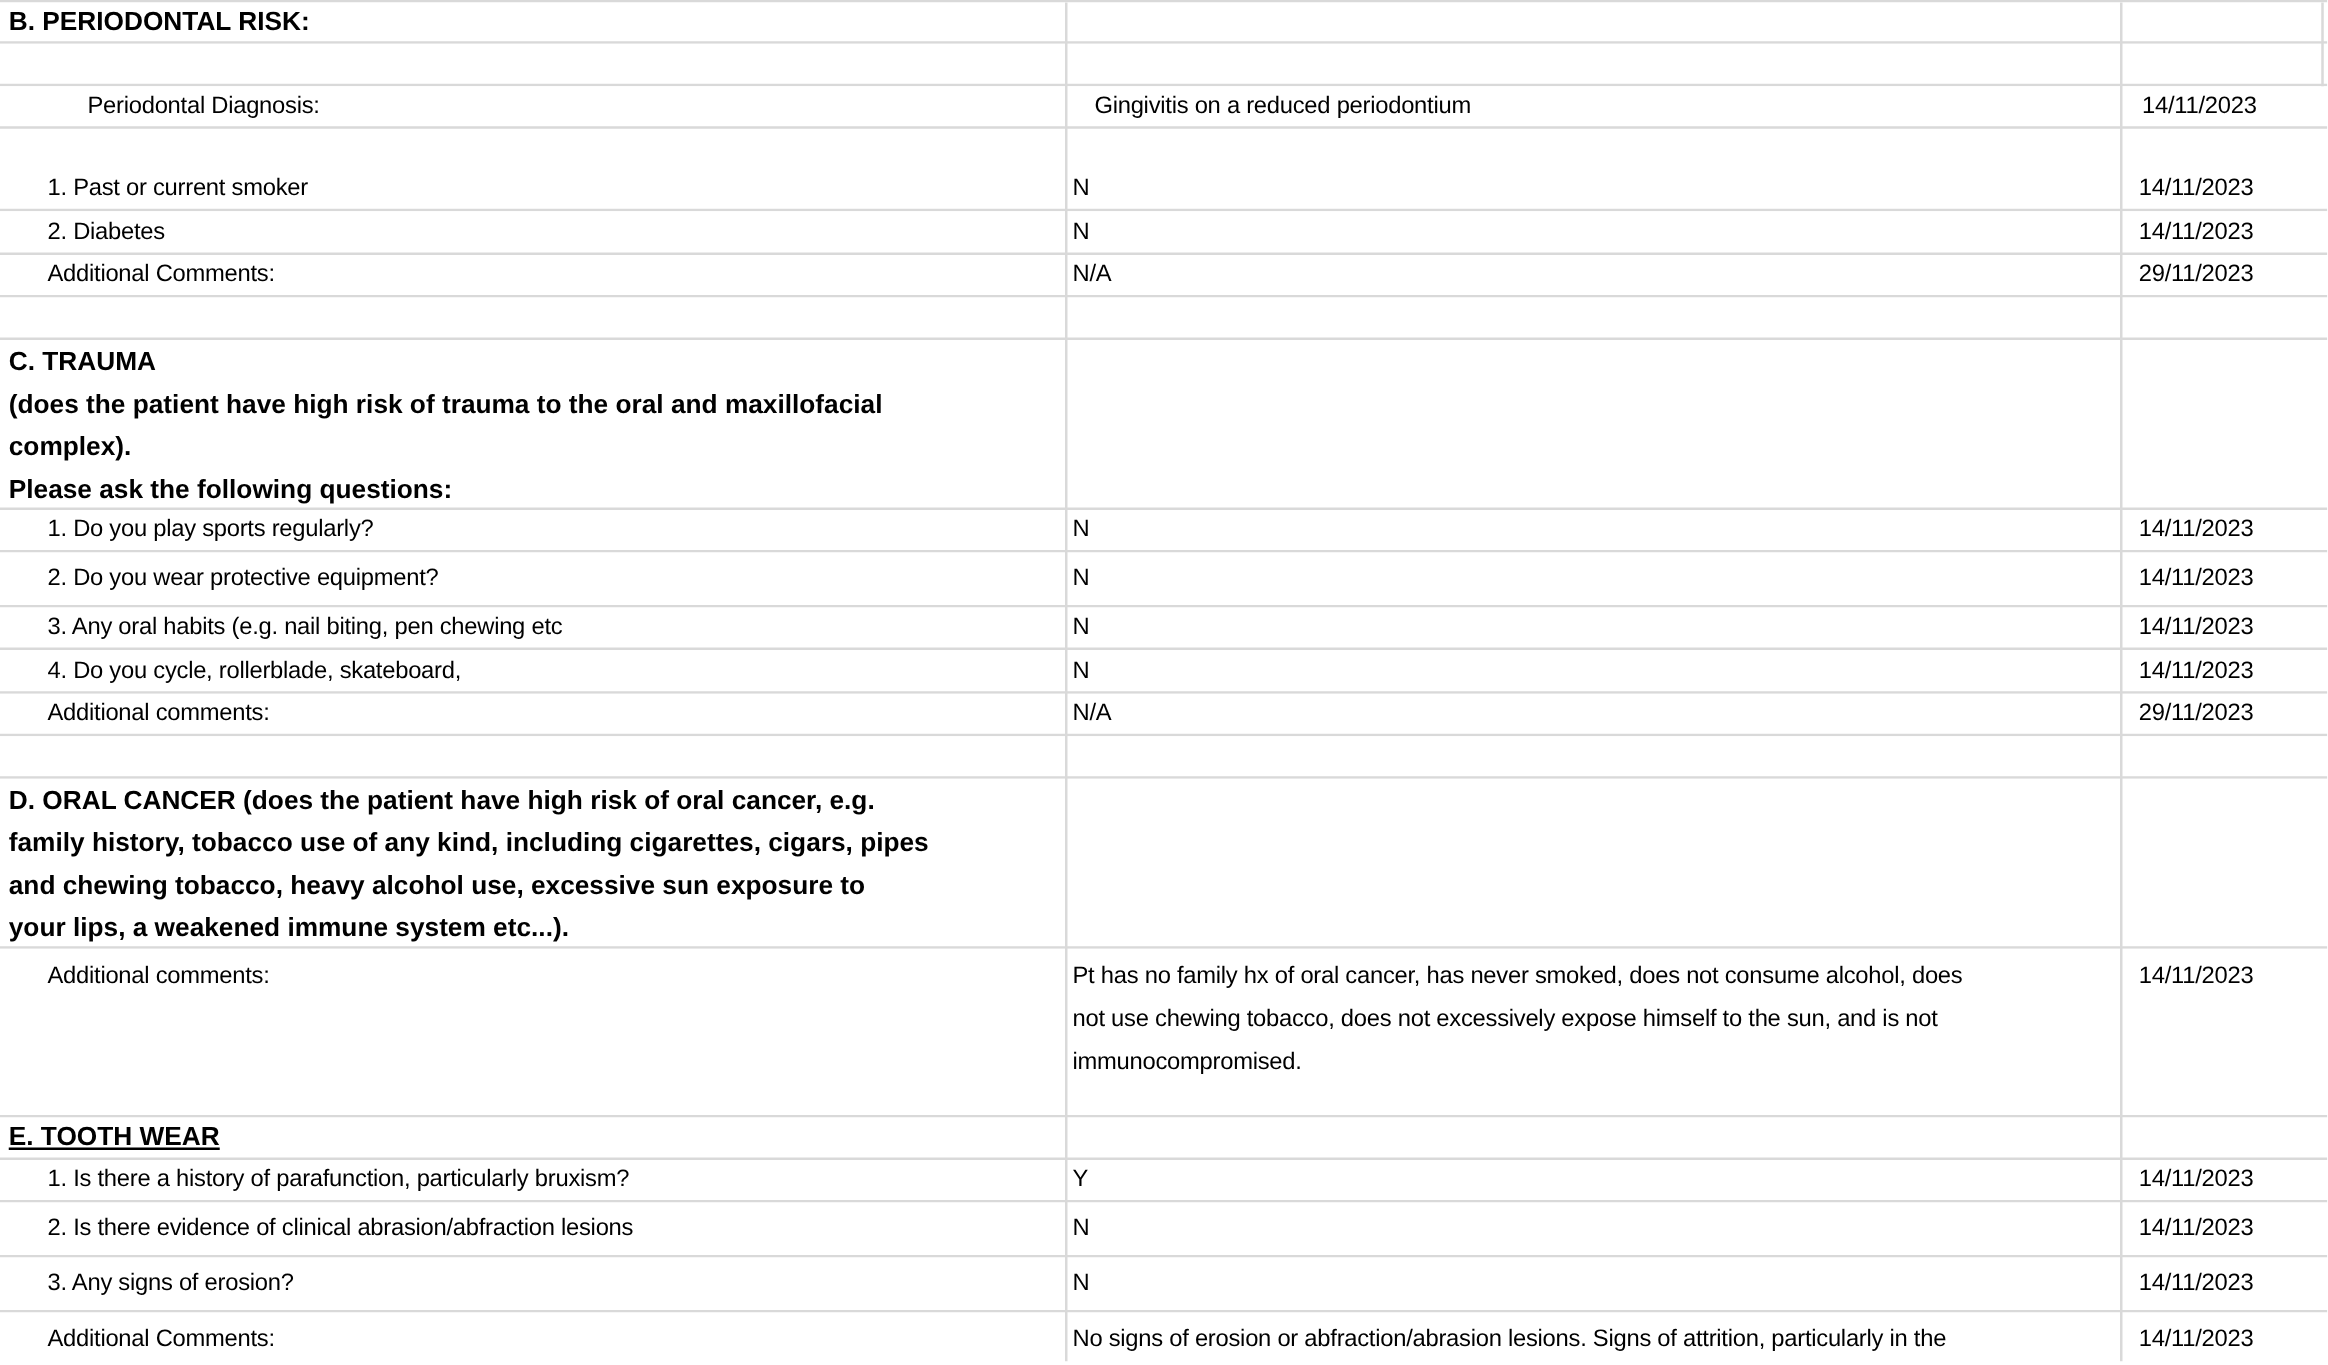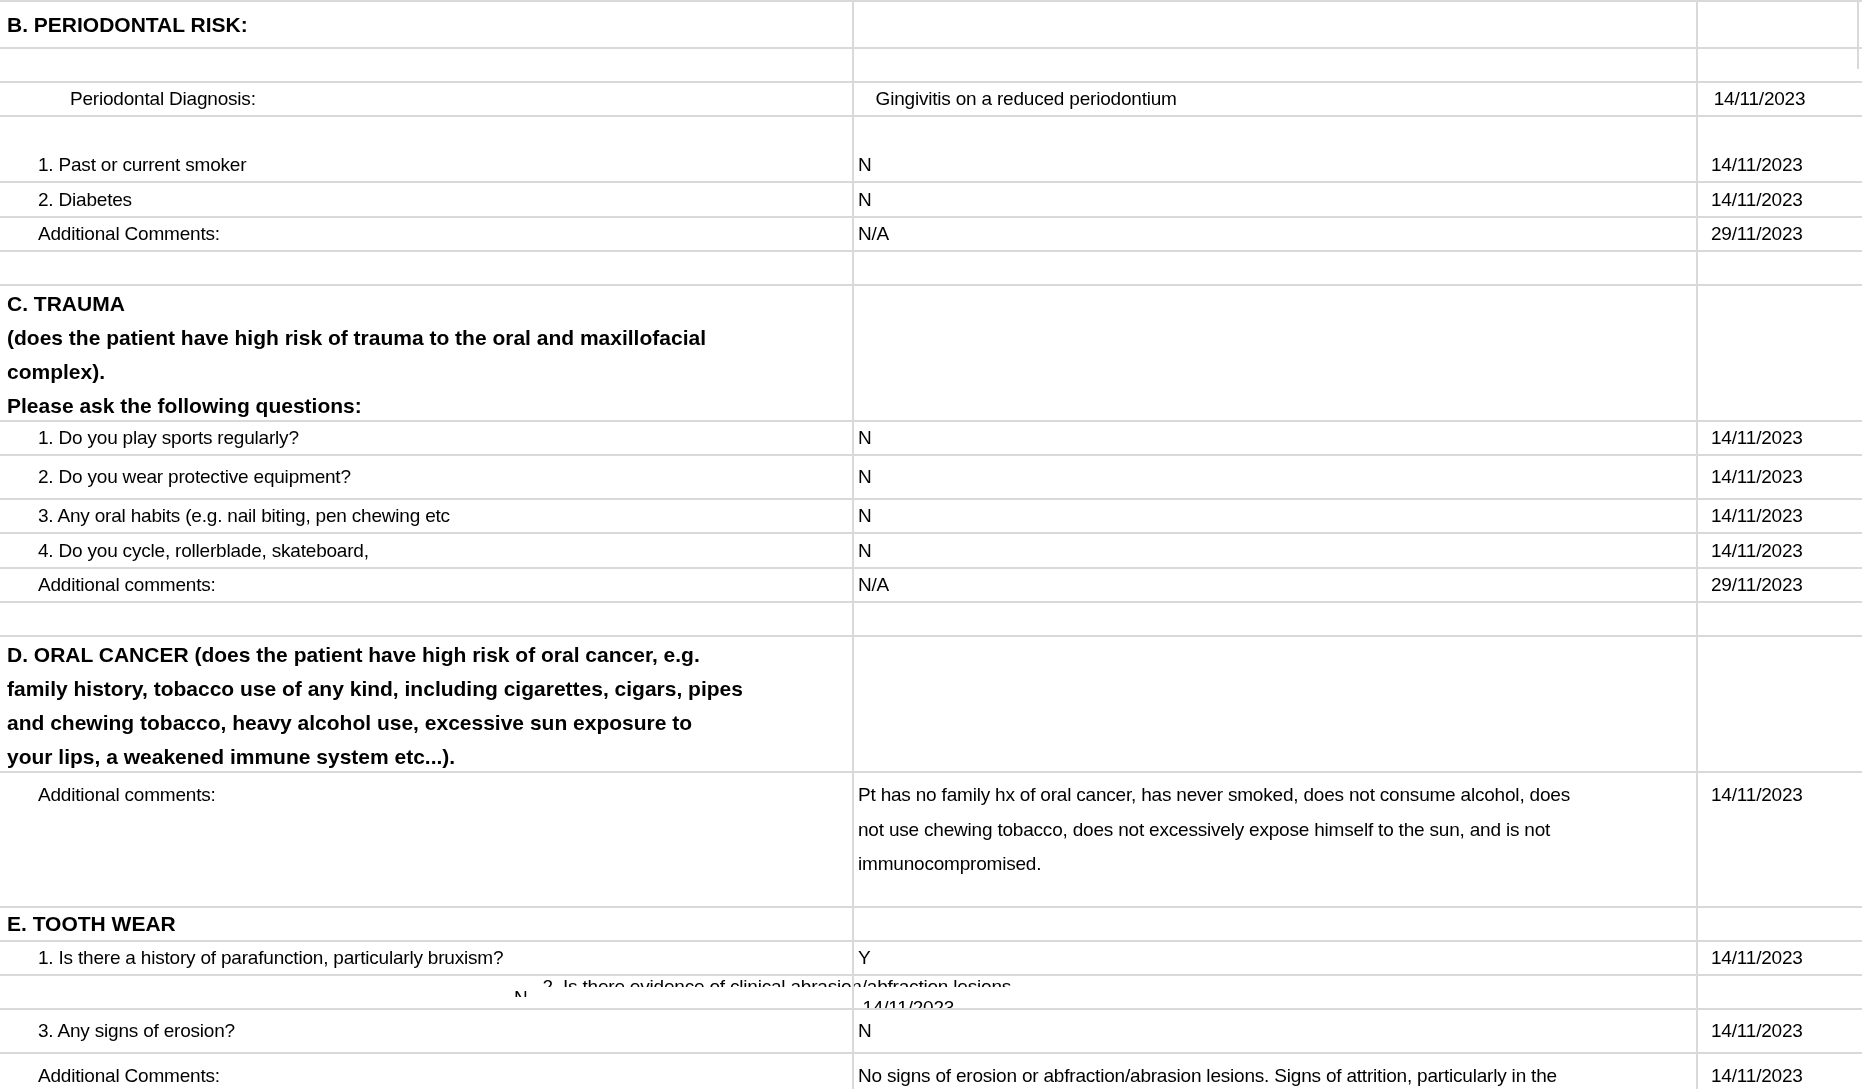--- a/index.html
+++ b/index.html
@@ -64,21 +64,21 @@
     position: absolute;
     width: 2px;
     background: #d9d9d9;
   }
 </style>
 </head>
 <body>
 
 <div class="sheet">
   <div class="grid" id="rows">
-      <div class="row section" style="height: 47px;">
+      <div class="row section" style="height: 33px;">
         <div class="cell c1">B. PERIODONTAL RISK:</div>
         <div class="cell c2"></div>
         <div class="cell c3"></div>
       </div>
       <div class="row blank" style="height: 34px;">
         <div class="cell c1"></div>
         <div class="cell c2"></div>
         <div class="cell c3"></div>
       </div>
       <div class="row item" style="height: 34px; padding-left: 32px;">
@@ -152,31 +152,31 @@
         <div class="cell c2"></div>
         <div class="cell c3"></div>
       </div>
       <div class="row comment" style="height: 135px;">
         <div class="cell c1">Additional comments:</div>
         <div class="cell c2">Pt has no family hx of oral cancer, has never smoked, does not consume alcohol, does
 not use chewing tobacco, does not excessively expose himself to the sun, and is not
 immunocompromised.</div>
         <div class="cell c3">14/11/2023</div>
       </div>
-      <div class="row section" style="height: 34px;">
+      <div class="row section" style="height: 34px; text-decoration: underline;">
         <div class="cell c1">E. TOOTH WEAR</div>
         <div class="cell c2"></div>
         <div class="cell c3"></div>
       </div>
       <div class="row item" style="height: 34px;">
         <div class="cell c1">1. Is there a history of parafunction, particularly bruxism?</div>
         <div class="cell c2">Y</div>
         <div class="cell c3">14/11/2023</div>
       </div>
-      <div class="row item" style="height: 34px; flex-direction: column;">
+      <div class="row item" style="height: 44px;">
         <div class="cell c1">2. Is there evidence of clinical abrasion/abfraction lesions</div>
         <div class="cell c2">N</div>
         <div class="cell c3">14/11/2023</div>
       </div>
       <div class="row item" style="height: 44px;">
         <div class="cell c1">3. Any signs of erosion?</div>
         <div class="cell c2">N</div>
         <div class="cell c3">14/11/2023</div>
       </div>
       <div class="row comment" style="height: 101px;">

